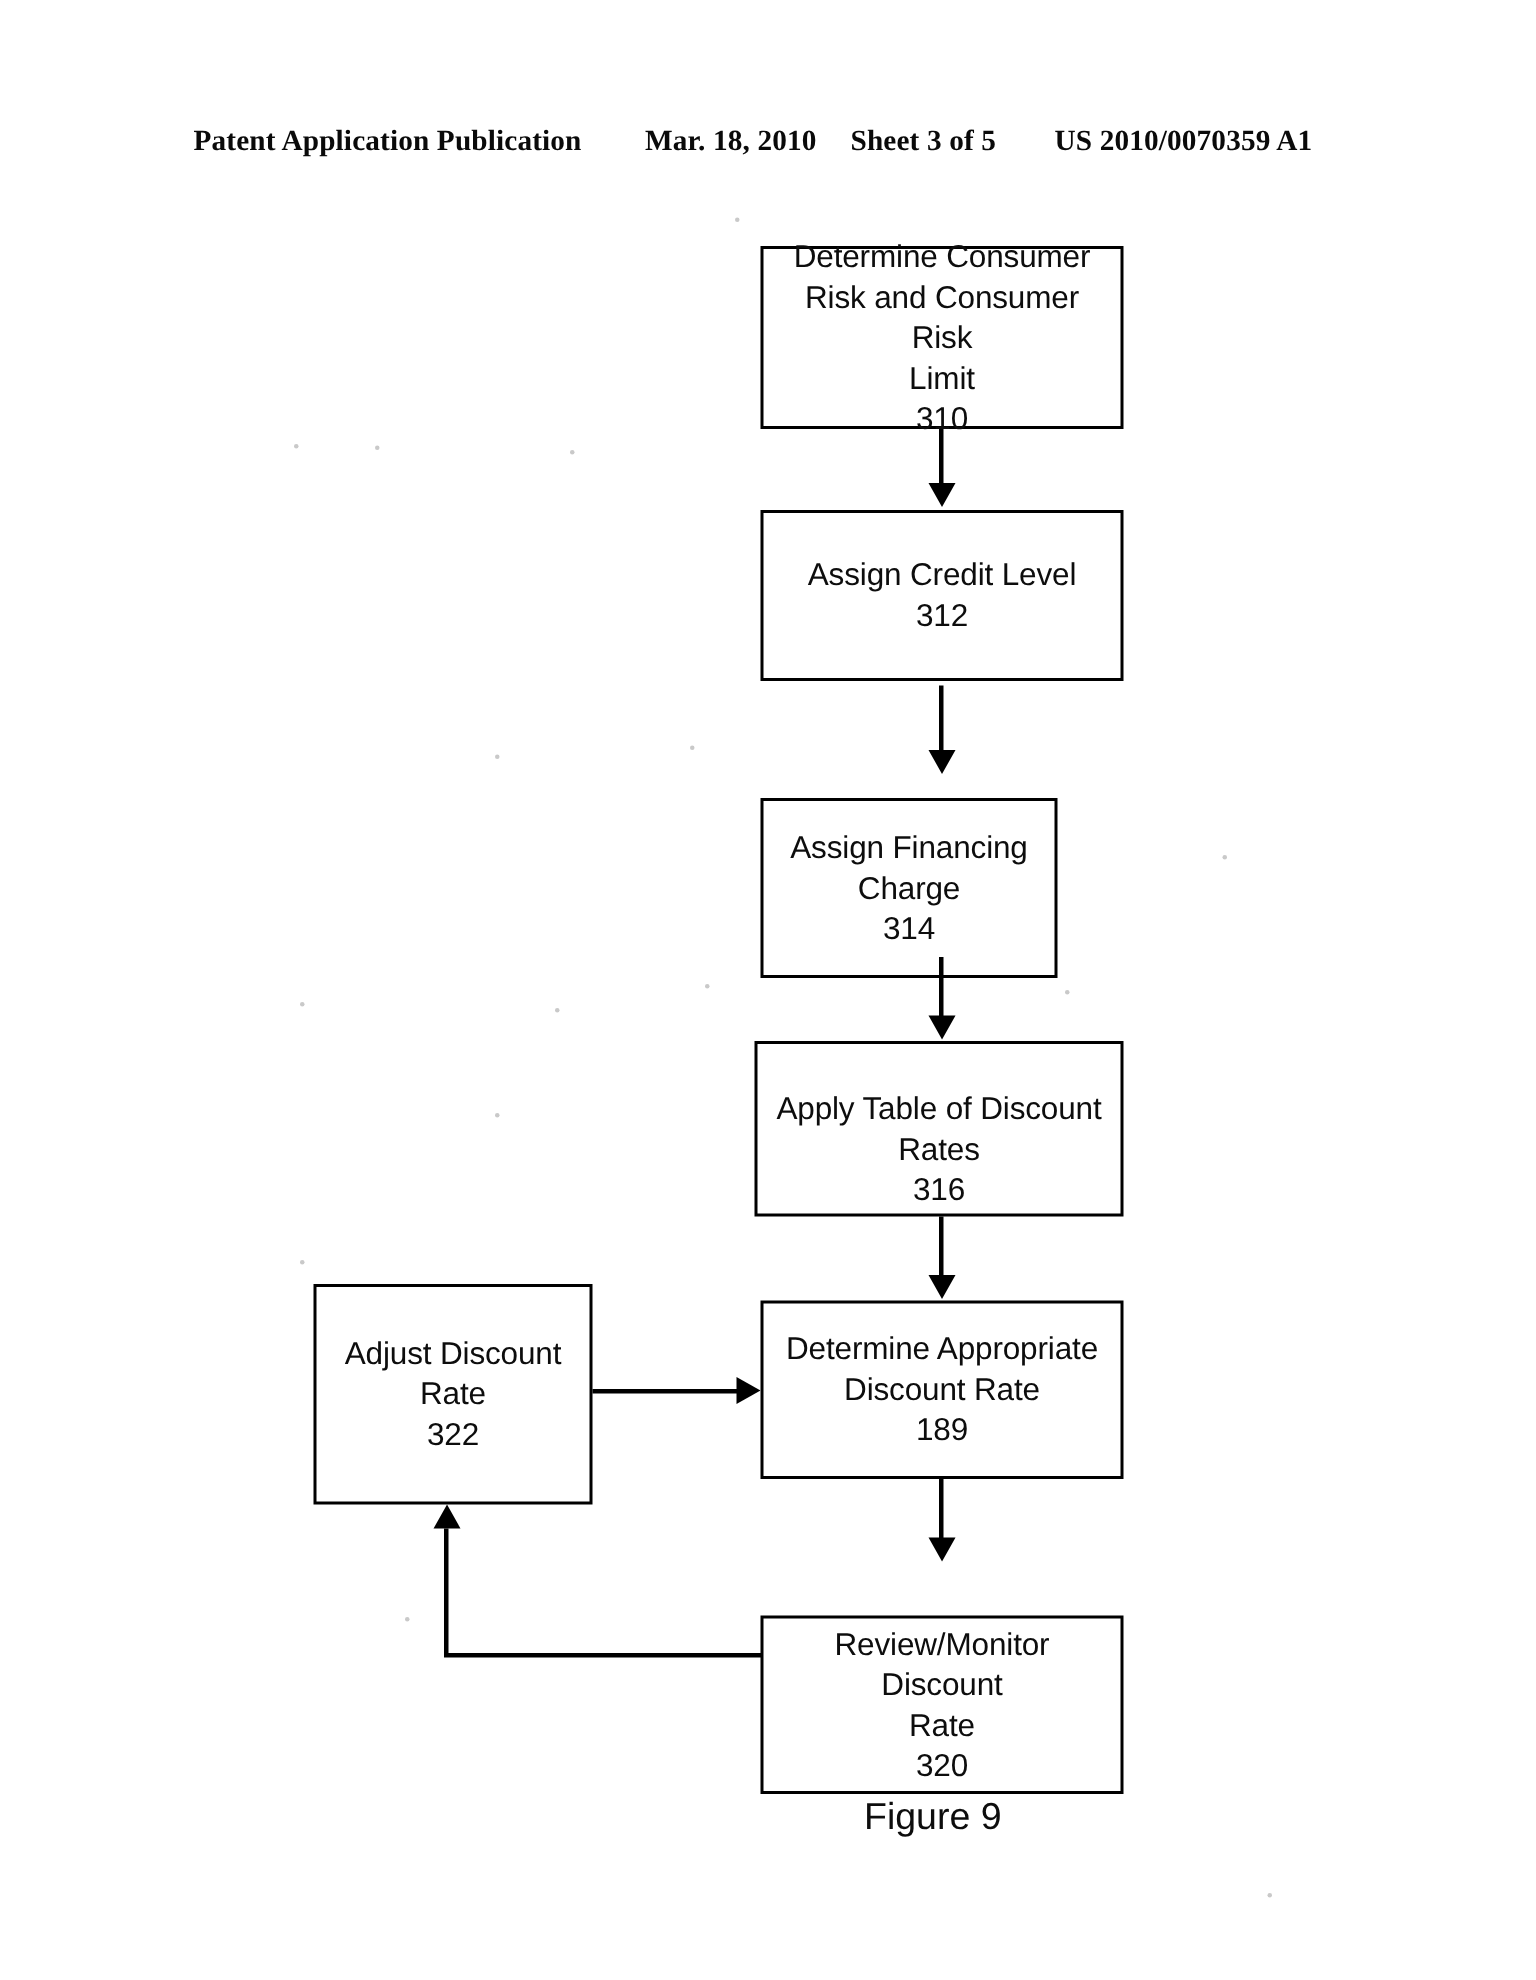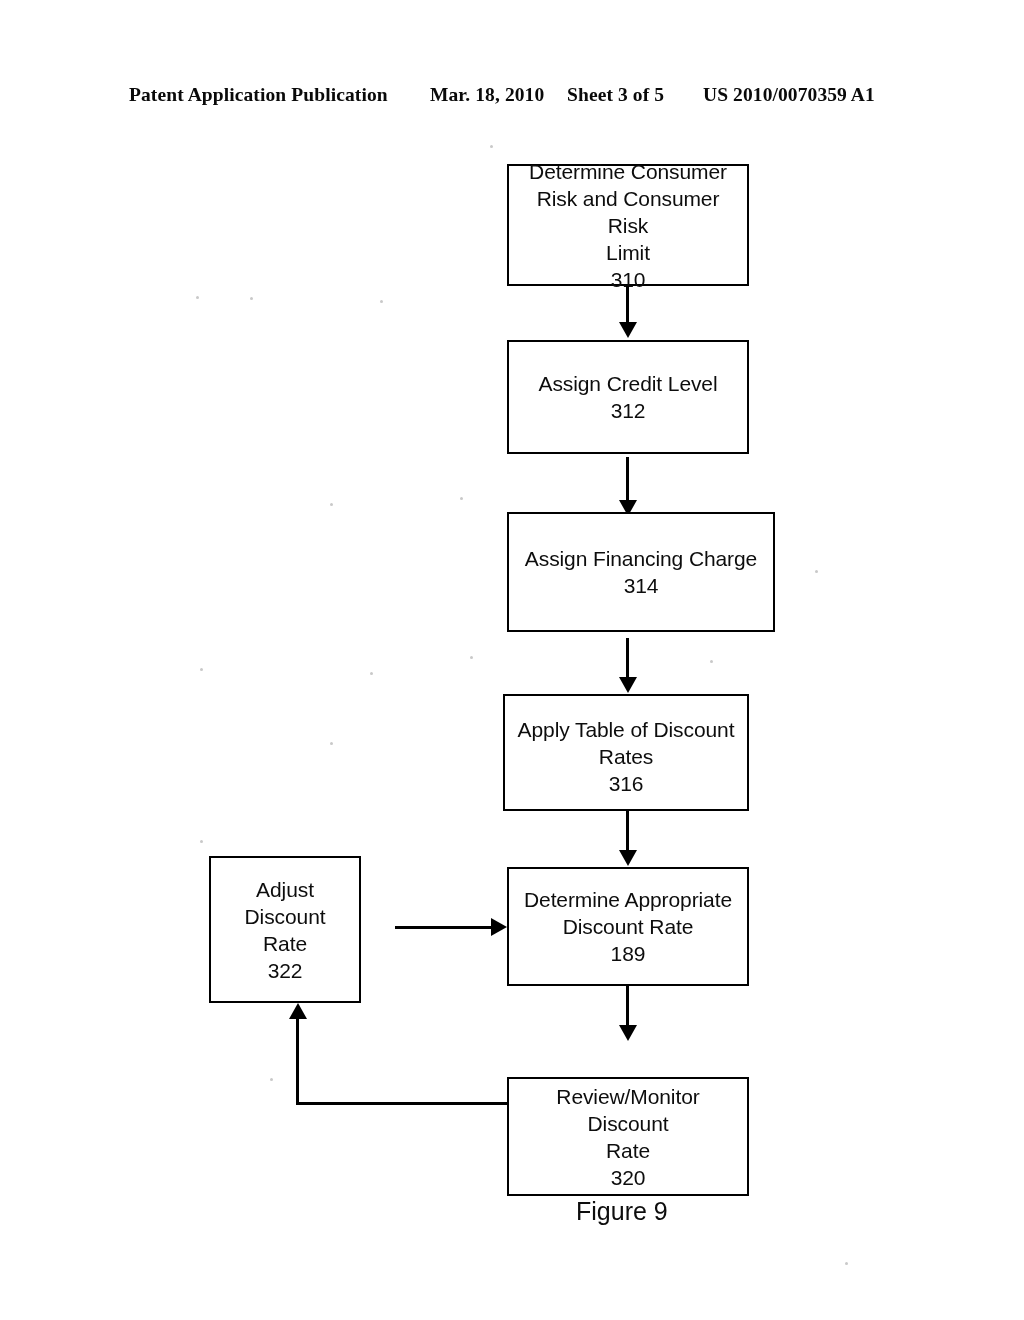--- a/index.html
+++ b/index.html
@@ -51,39 +51,39 @@
   
   .node {
     position: absolute;
     box-sizing: border-box;
     border: 2.5px solid #000000;
     background: #ffffff;
     display: flex;
     align-items: center;
     justify-content: center;
     text-align: center;
-    padding: 12px 6px;
+    padding: 2px 6px;
   }
   .node-label {
     font-family: "Liberation Sans", sans-serif;
     font-size: 21px;
     line-height: 27px;
     color: #0d0d0d;
     white-space: pre-line;
     letter-spacing: -0.1px;
   }
 
   
   #node-310 { left: 507px; top: 164px;  width: 242px; height: 122px; }
   #node-312 { left: 507px; top: 340px;  width: 242px; height: 114px; }
-  #node-314 { left: 507px; top: 512px;  width: 268px; height: 120px; }
+  #node-314 { left: 507px; top: 532px;  width: 198px; height: 120px; }
   #node-316 { left: 503px; top: 694px;  width: 246px; height: 117px; align-items: flex-end; }
   #node-318 { left: 507px; top: 867px;  width: 242px; height: 119px; }
   #node-320 { left: 507px; top: 1042px; width: 242px; height: 119px; margin-top: 35px; }
-  #node-322 { left: 209px; top: 856px;  width: 152px; height: 147px; }
+  #node-322 { left: 209px; top: 856px;  width: 186px; height: 147px; }
 
   
   .line-v {
     position: absolute;
     width: 3px;
     background: #000000;
   }
   .line-h {
     position: absolute;
     height: 3px;

